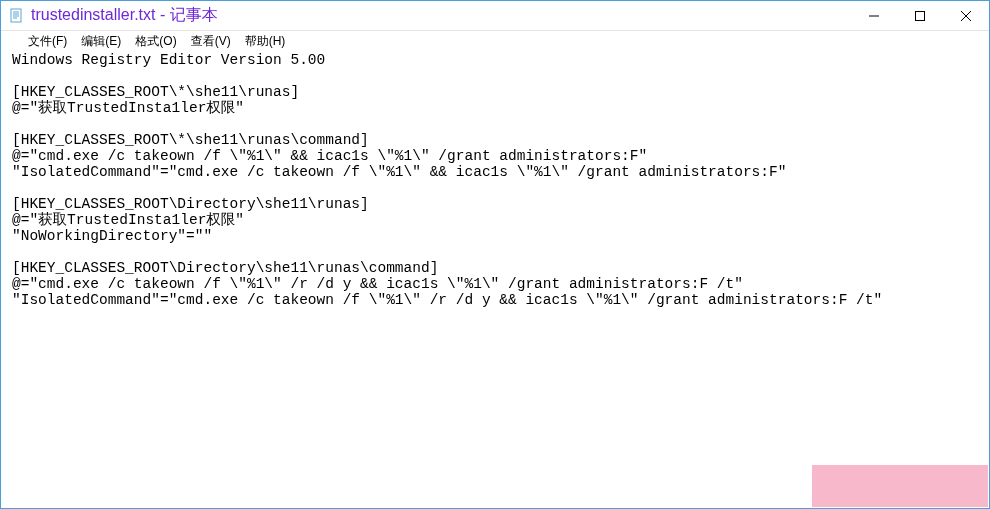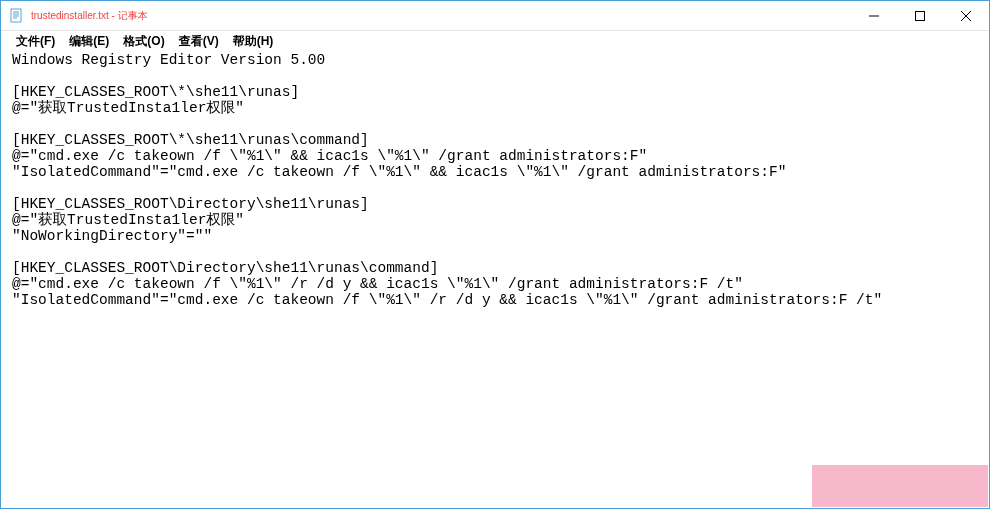--- a/index.html
+++ b/index.html
@@ -22,44 +22,43 @@
   .titlebar-icon {
     width: 16px;
     height: 16px;
     margin: 0 6px 0 8px;
     display: flex;
     align-items: center;
     justify-content: center;
   }
   .titlebar-title {
     flex: 1;
-    font-size: 10px;
-    color: #ef4444;
+    font-size: 16px;
+    color: #6d28d9;
   }
   .win-controls {
     display: flex;
     height: 100%;
   }
   .win-btn {
     width: 46px;
     height: 100%;
     display: flex;
     align-items: center;
     justify-content: center;
     font-size: 10px;
     color: #000;
   }
   .menubar {
     height: 20px;
     display: flex;
     align-items: center;
-    padding: 0 8px;
+    padding: 0 20px;
     font-size: 12px;
     background: #fff;
-    font-weight: bold;
   }
   .menu-item {
     padding: 1px 7px;
     white-space: nowrap;
   }
   .editor-area {
     position: absolute;
     top: 50px;
     left: 1px;
     right: 1px;

